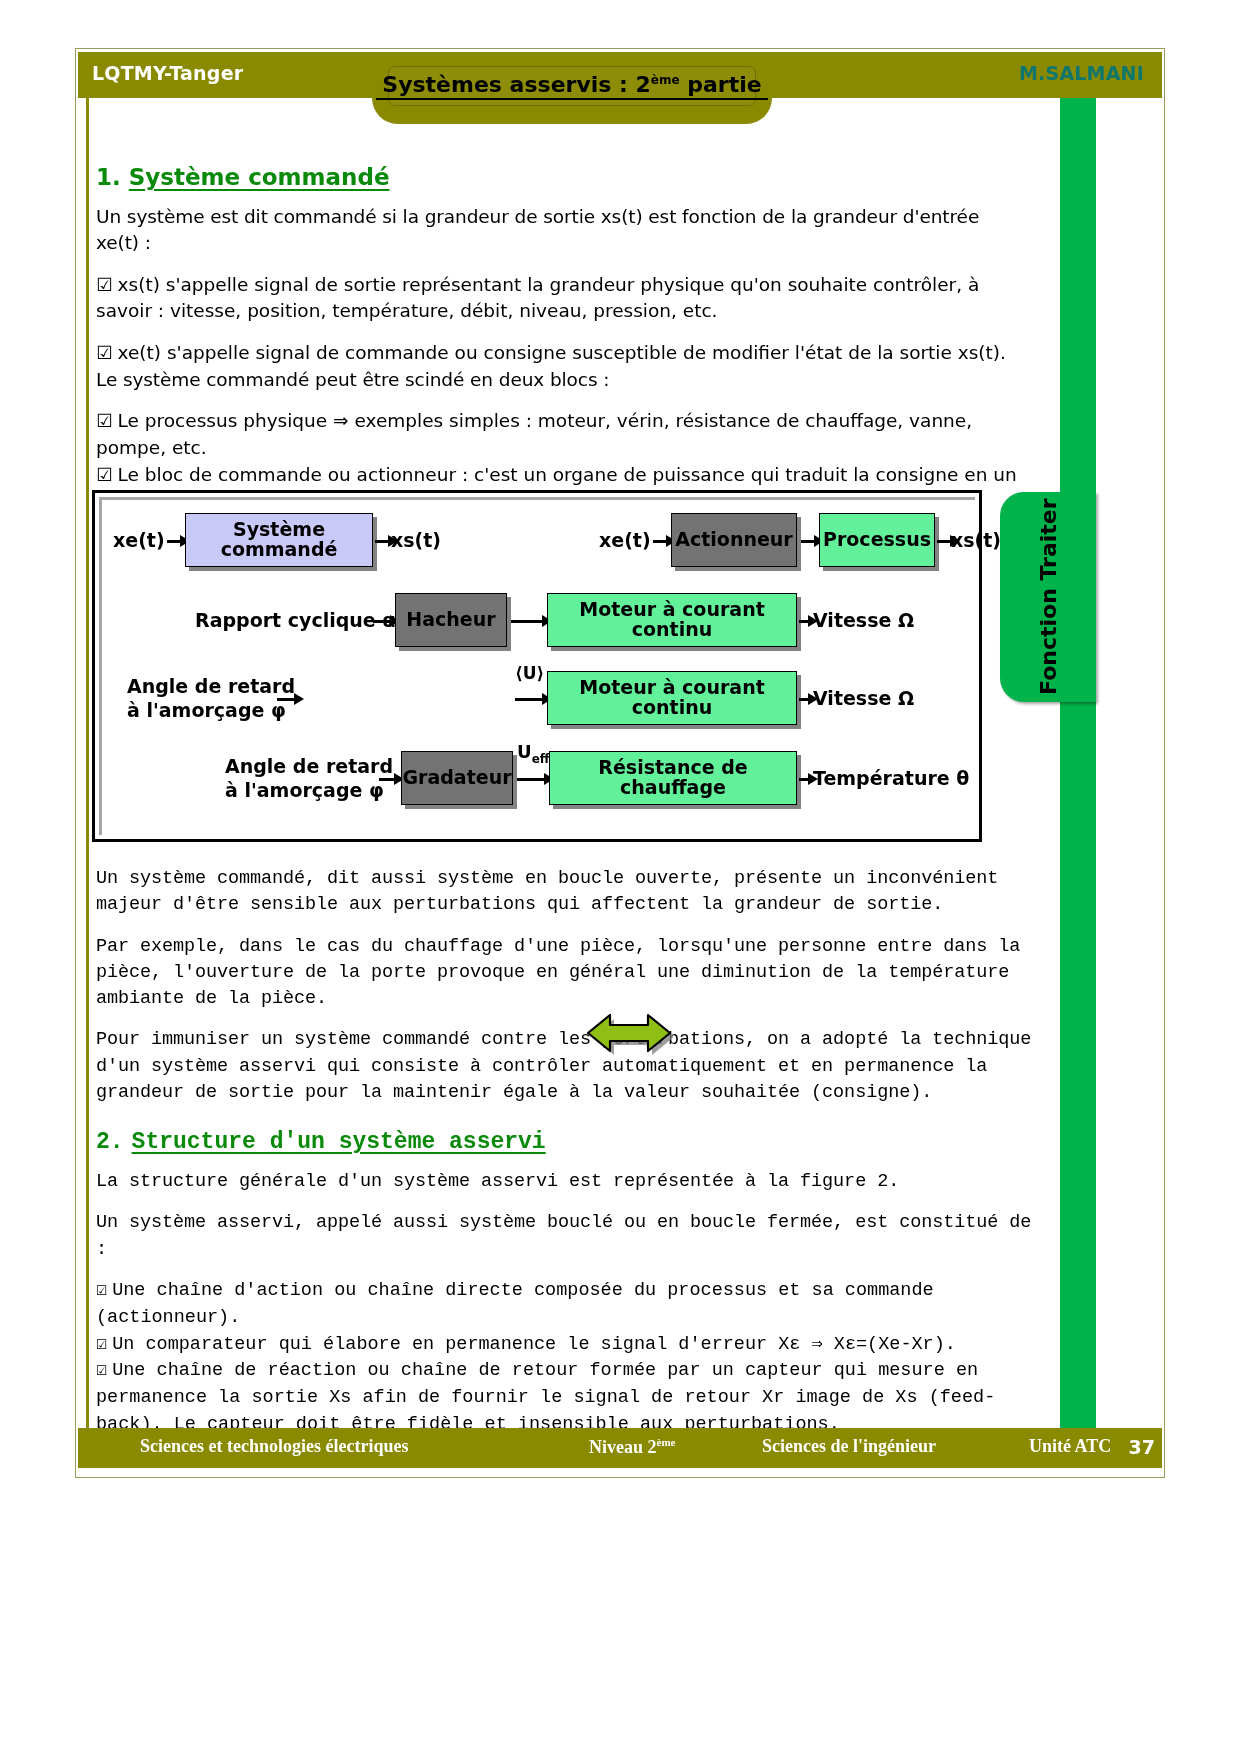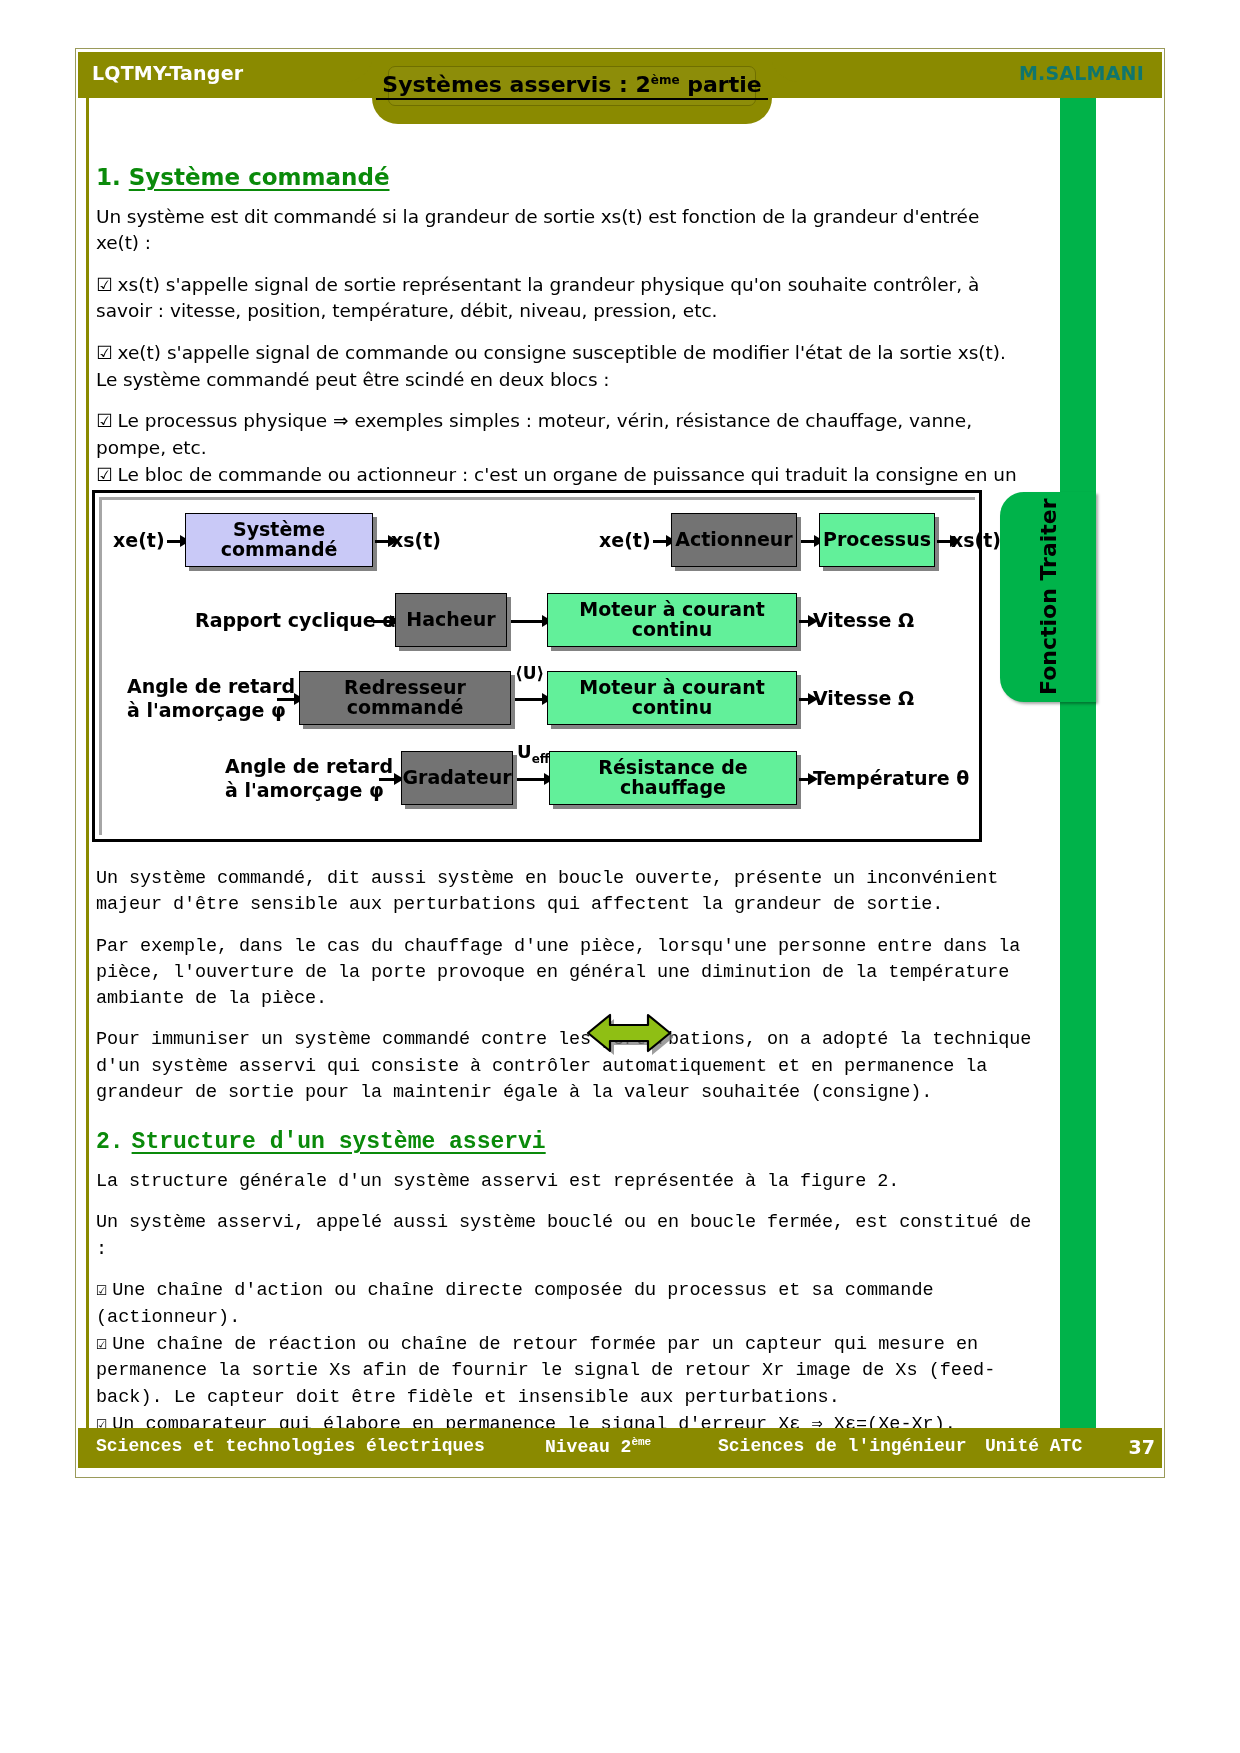--- a/index.html
+++ b/index.html
@@ -168,21 +168,21 @@
   #dbl-arrow { position:absolute; left:490px; top:517px; width:88px; height:56px; }
 
   
   #footer-band {
     position:absolute; left:78px; top:1428px; width:1084px; height:40px;
     background:#8a8a00; z-index:5;
   }
   .foot {
     position:absolute; top:1436px; z-index:6;
     color:#ffffff; font-size:18px; font-weight:700;
-    font-family:Liberation Mono, monospace; white-space:nowrap;
+    font-family:Liberation Serif, serif; white-space:nowrap;margin-left:44px;
   }
   .foot sup { font-size:11px; }
   #foot-page {
     position:absolute; right:85px; top:1436px; z-index:6;
     color:#ffffff; font-size:19px; font-weight:700;
     font-family:"DejaVu Sans", sans-serif;
   }
 </style>
 </head>
 <body>
@@ -279,21 +279,20 @@
 
     <div class="arr" style="left:704px; top:127px; width:10px;"></div>
     <div class="lbl" style="left:718px; top:116px; font-size:19px;">Vitesse Ω</div>
 
     <div class="lbl" style="left:32px; top:182px; font-size:19px; text-align:left;">
       <span>Angle de retard</span><br>
       <span>à l'amorçage φ</span>
     </div>
     <div class="arr" style="left:182px; top:205px; width:18px;"></div>
 
-    <div class="blk pink" style="left:204px; top:178px; width:212px; height:54px; font-size:19px;">Redresseur commandé</div>
 
     <div class="lbl" style="left:420px; top:170px; font-size:17px;">⟨U⟩</div>
     <div class="arr" style="left:420px; top:205px; width:28px;"></div>
 
     <div class="blk grn" style="left:452px; top:178px; width:250px; height:54px; font-size:19px;">Moteur à courant continu</div>
 
     <div class="arr" style="left:704px; top:205px; width:10px;"></div>
     <div class="lbl" style="left:718px; top:194px; font-size:19px;">Vitesse Ω</div>
 
     <div class="lbl" style="left:130px; top:262px; font-size:19px; text-align:left;">
@@ -324,24 +323,24 @@
       <span class="num">2.</span><span class="ttl">Structure d'un système asservi</span>
     </div>
 
     <p class="p">La structure générale d'un système asservi est représentée à la figure 2.</p>
     <p class="p">Un système asservi, appelé aussi système bouclé ou en boucle fermée, est constitué de :</p>
 
     <p class="chk">
       <span class="box">☑</span><span>Une chaîne d'action ou chaîne directe composée du processus et sa commande (actionneur).</span>
     </p>
     <p class="chk">
+      <span class="box">☑</span><span>Un comparateur qui élabore en permanence le signal d'erreur Xε ⇒ Xε=(Xe-Xr).</span>
+    </p>
+    <p class="chk">
       <span class="box">☑</span><span>Une chaîne de réaction ou chaîne de retour formée par un capteur qui mesure en permanence la sortie Xs afin de fournir le signal de retour Xr image de Xs (feed-back). Le capteur doit être fidèle et insensible aux perturbations.</span>
-    </p>
-    <p class="chk">
-      <span class="box">☑</span><span>Un comparateur qui élabore en permanence le signal d'erreur Xε ⇒ Xε=(Xe-Xr).</span>
     </p>
   </div>
 
   <div id="footer-band"></div>
   <div class="foot" style="left:96px;">Sciences et technologies électriques</div>
   <div class="foot" style="left:545px;"><span>Niveau 2</span><sup>ème</sup></div>
   <div class="foot" style="left:718px;">Sciences de l'ingénieur</div>
   <div class="foot" style="left:985px;">Unité ATC</div>
   <div id="foot-page">37</div>
 

